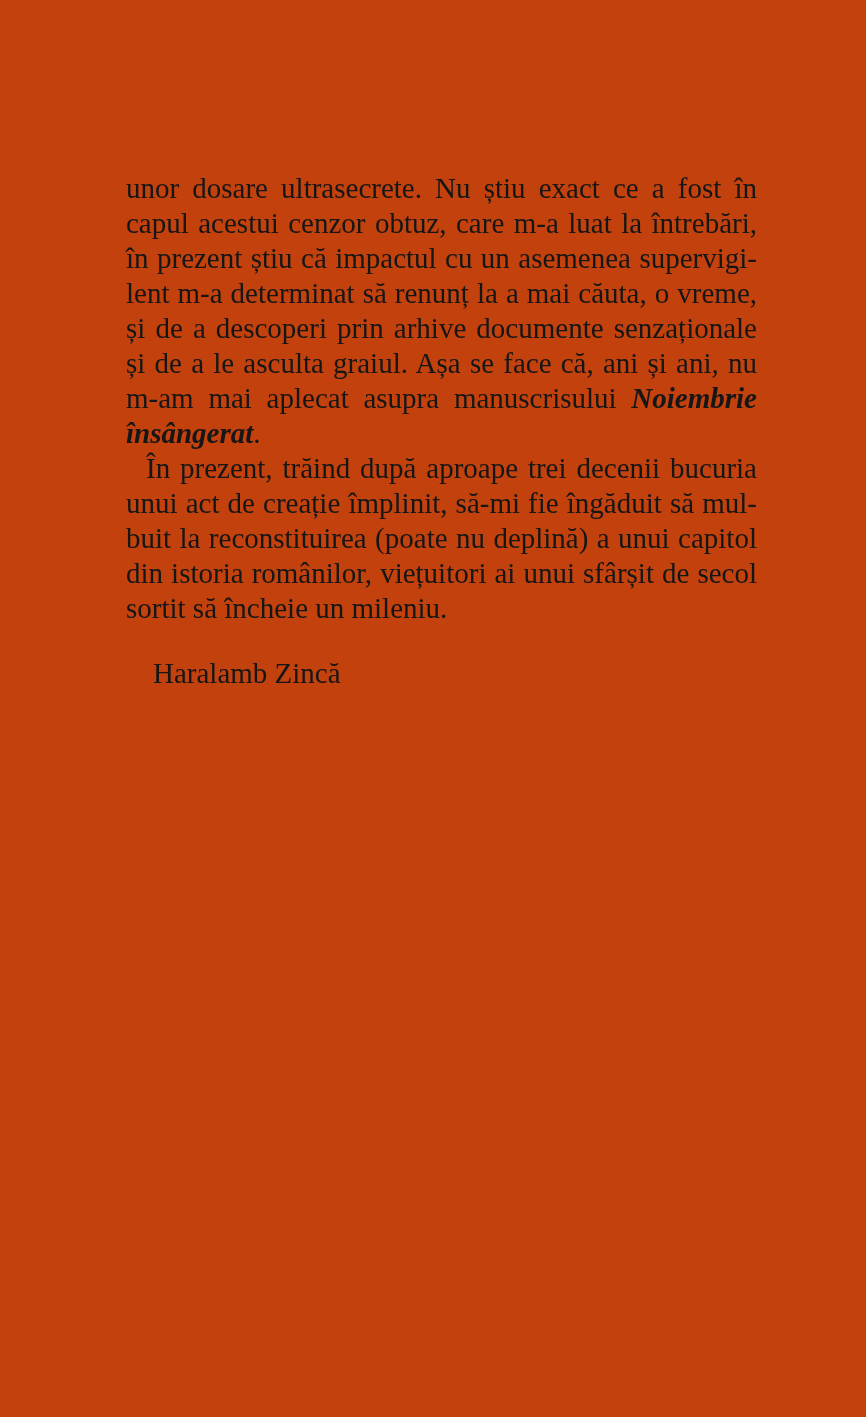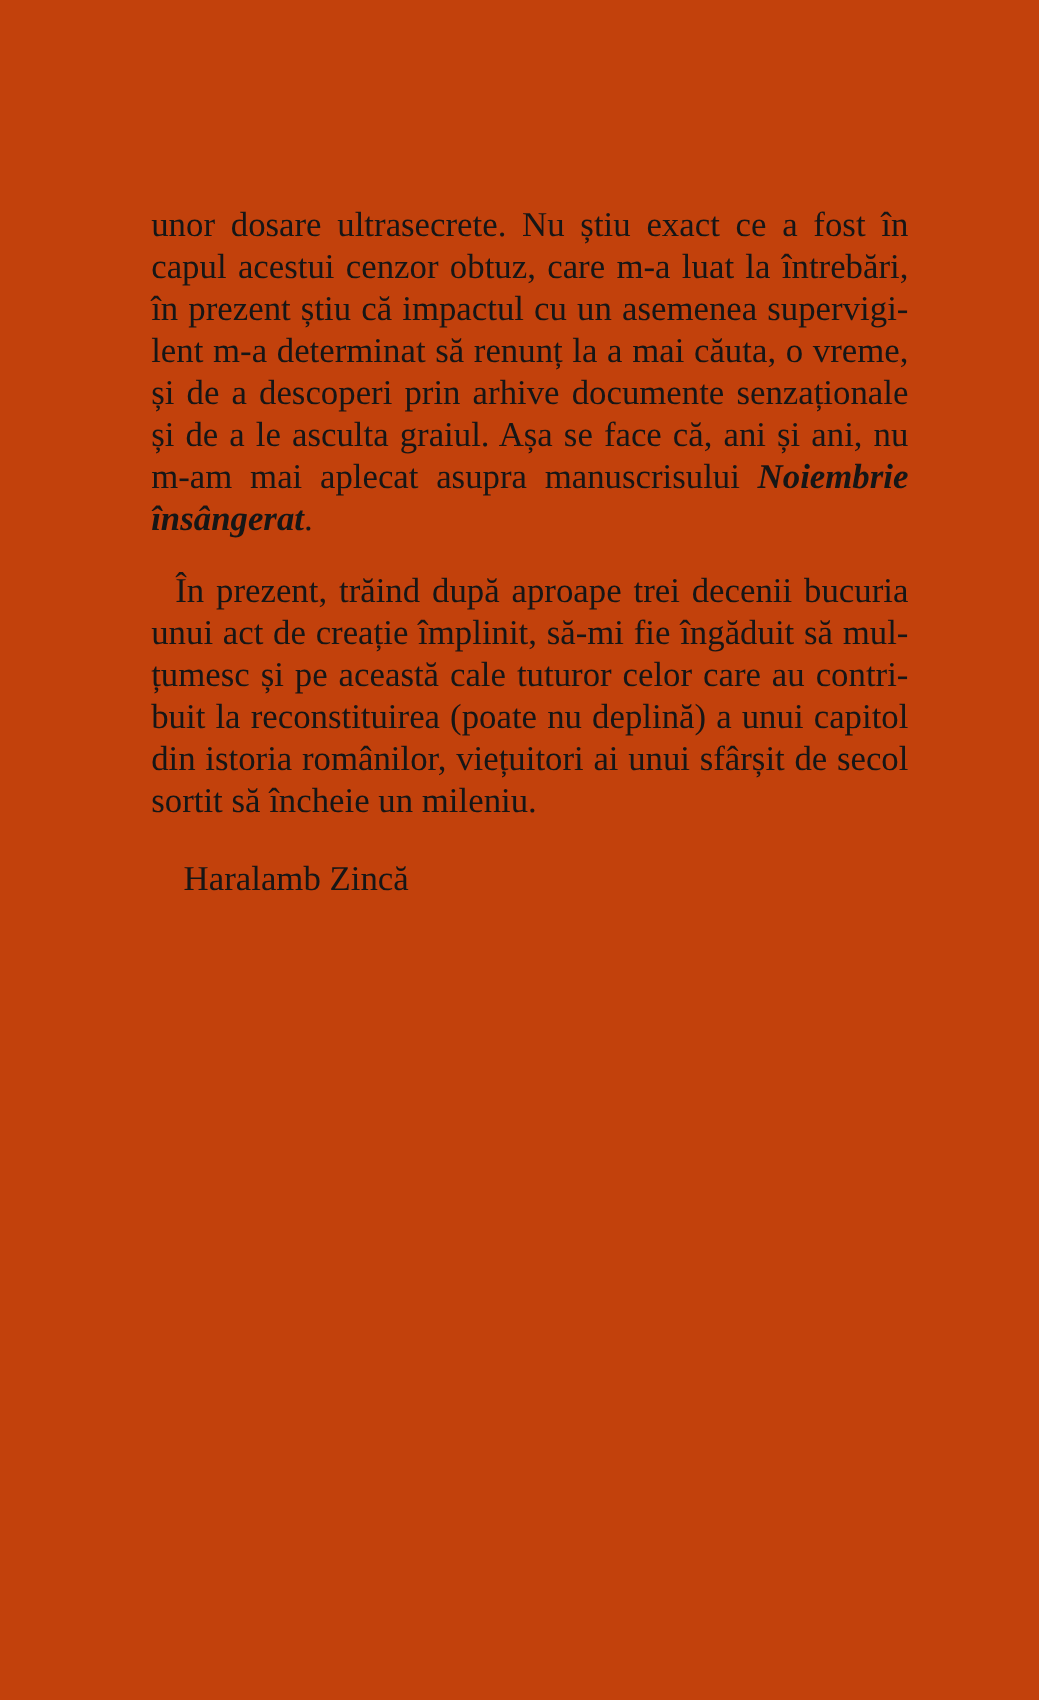--- a/index.html
+++ b/index.html
@@ -36,21 +36,20 @@
     white-space: normal;
     height: 35px;
     overflow: visible;
   }
   .line.last {
     text-align: left;
     text-align-last: left;
   }
   .line.indent {
     text-indent: 20px;
-    margin-top: 25px;
   }
   .italic {
     font-style: italic;
     font-weight: bold;
   }
   .spacer {
     height: 30px;
   }
   .signature {
     text-align: right;
@@ -69,21 +68,20 @@
     <div class="line">capul acestui cenzor obtuz, care m-a luat la întrebări,</div>
     <div class="line">în prezent știu că impactul cu un asemenea supervigi-</div>
     <div class="line">lent m-a determinat să renunț la a mai căuta, o vreme,</div>
     <div class="line">și de a descoperi prin arhive documente senzaționale</div>
     <div class="line">și de a le asculta graiul. Așa se face că, ani și ani, nu</div>
     <div class="line"><span>m-am mai aplecat asupra manuscrisului </span><span class="italic">Noiembrie</span></div>
     <div class="line last"><span class="italic">însângerat</span><span>.</span></div>
 
     <div class="line indent">În prezent, trăind după aproape trei decenii bucuria</div>
     <div class="line">unui act de creație împlinit, să-mi fie îngăduit să mul-</div>
-    <div class="line">țumesc și pe această cale tuturor celor care au contri-</div>
     <div class="line">buit la reconstituirea (poate nu deplină) a unui capitol</div>
     <div class="line">din istoria românilor, viețuitori ai unui sfârșit de secol</div>
     <div class="line last">sortit să încheie un mileniu.</div>
 
     <div class="spacer"></div>
 
     <div class="signature">Haralamb Zincă</div>
 
   </div>
 </div>

